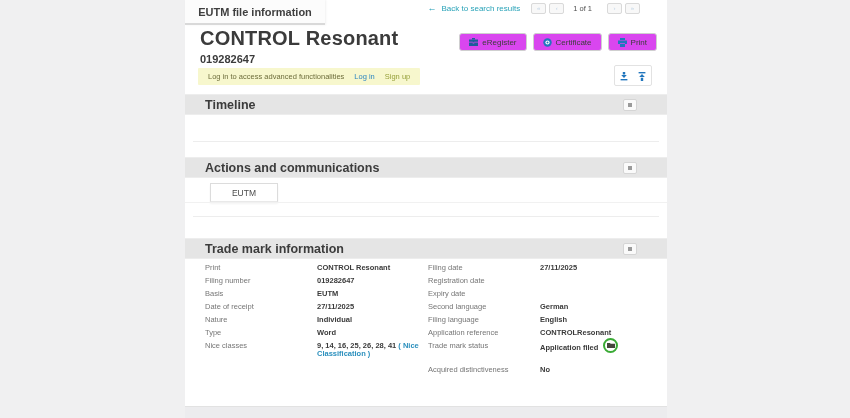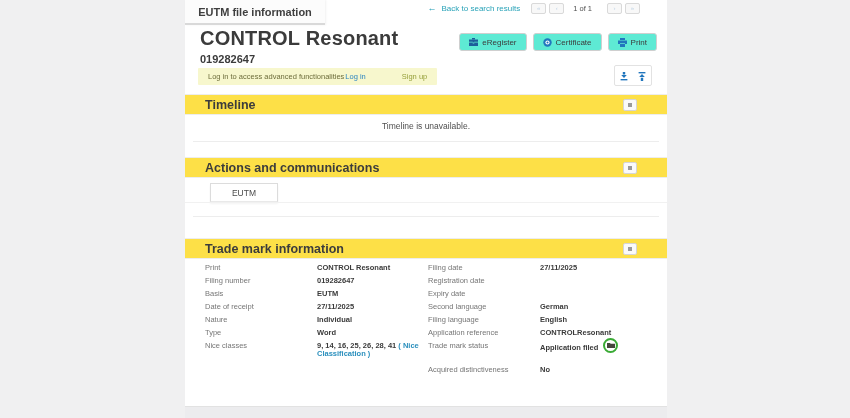--- a/index.html
+++ b/index.html
@@ -36,46 +36,46 @@
     border: 1px solid #d9d9d9; border-radius: 2px; background: #f8f8f8;
     color: #bfd2e4; font-size: 6px; line-height: 9px; text-align: center;
   }
   .pg-label { color: #4f4f4f; font-size: 7.5px; margin: 0 4px; }
   
   .tm-title { position: absolute; left: 15px; top: 27px; font-size: 20px; font-weight: 700; color: #3b3b3b; letter-spacing: 0.2px; }
   .tm-number { position: absolute; left: 15px; top: 53px; font-size: 11px; font-weight: 700; color: #3b3b3b; }
   
   .btn-row { position: absolute; top: 33px; right: 10px; display: flex; gap: 6px; }
   .act-btn {
-    height: 18px; padding: 0 9px; background: #5eead4;
+    height: 18px; padding: 0 9px; background: #d946ef;
     border: 1px solid #cfcfcf; border-radius: 3px;
     display: flex; align-items: center; gap: 4px;
     font-size: 8px; color: #3c3c3c; font-family: inherit; cursor: pointer;
   }
   .act-btn svg { display: block; }
   
   .login-bar {
     position: absolute; left: 13px; top: 68px; height: 17px;
     background: #f7f7cd; border-radius: 1px;
-    display: flex; align-items: center; gap: 1px; padding: 0 10px;
+    display: flex; align-items: center; gap: 10px; padding: 0 10px;
     font-size: 7.5px; color: #6e6e3c;
   }
   .login-link { color: #2e86c1; text-decoration: none; }
-  .signup-link { color: #97a13c; text-decoration: none; margin-left: 35px; }
+  .signup-link { color: #97a13c; text-decoration: none; }
   
   .expcol-box {
     position: absolute; top: 65px; right: 15px; width: 38px; height: 21px;
     background: #fff; border: 1px solid #e2e2e2; border-radius: 2px;
     display: flex; align-items: center; justify-content: space-around;
   }
   .expcol-btn { display: flex; align-items: center; justify-content: center; width: 14px; height: 14px; cursor: pointer; }
   
   .section-header {
     position: absolute; left: 0; width: 100%; height: 21px;
-    background: #fde047; border-top: 1px solid #ededed; border-bottom: 1px solid #ededed;
+    background: #e5e5e5; border-top: 1px solid #ededed; border-bottom: 1px solid #ededed;
     display: flex; align-items: center; padding: 0 30px 0 20px;
   }
   .section-title { font-size: 12.5px; font-weight: 700; color: #3c3c3c; }
   .collapse-btn {
     margin-left: auto; width: 14px; height: 12px;
     border: 1px solid #d5d5d5; border-radius: 2px; background: #fafafa;
     display: flex; align-items: center; justify-content: center; cursor: pointer;
   }
   .collapse-glyph { width: 4px; height: 4px; background: #9a9a9a; }
   .timeline-msg { position: absolute; left: 0; width: 100%; top: 121px; text-align: center; font-size: 8.5px; color: #4f4f4f; }
@@ -188,21 +188,20 @@
       </span>
     </span>
   </div>
 
   <div class="section-header" style="top:94px;">
     <span class="section-title">Timeline</span>
     <span class="collapse-btn">
       <span class="collapse-glyph"></span>
     </span>
   </div>
-  <div class="timeline-msg">Timeline is unavailable.</div>
   <div class="divider" style="top:141px;"></div>
 
   <div class="section-header" style="top:157px;">
     <span class="section-title">Actions and communications</span>
     <span class="collapse-btn">
       <span class="collapse-glyph"></span>
     </span>
   </div>
   <div class="eutm-tab">
     <span>EUTM</span>

